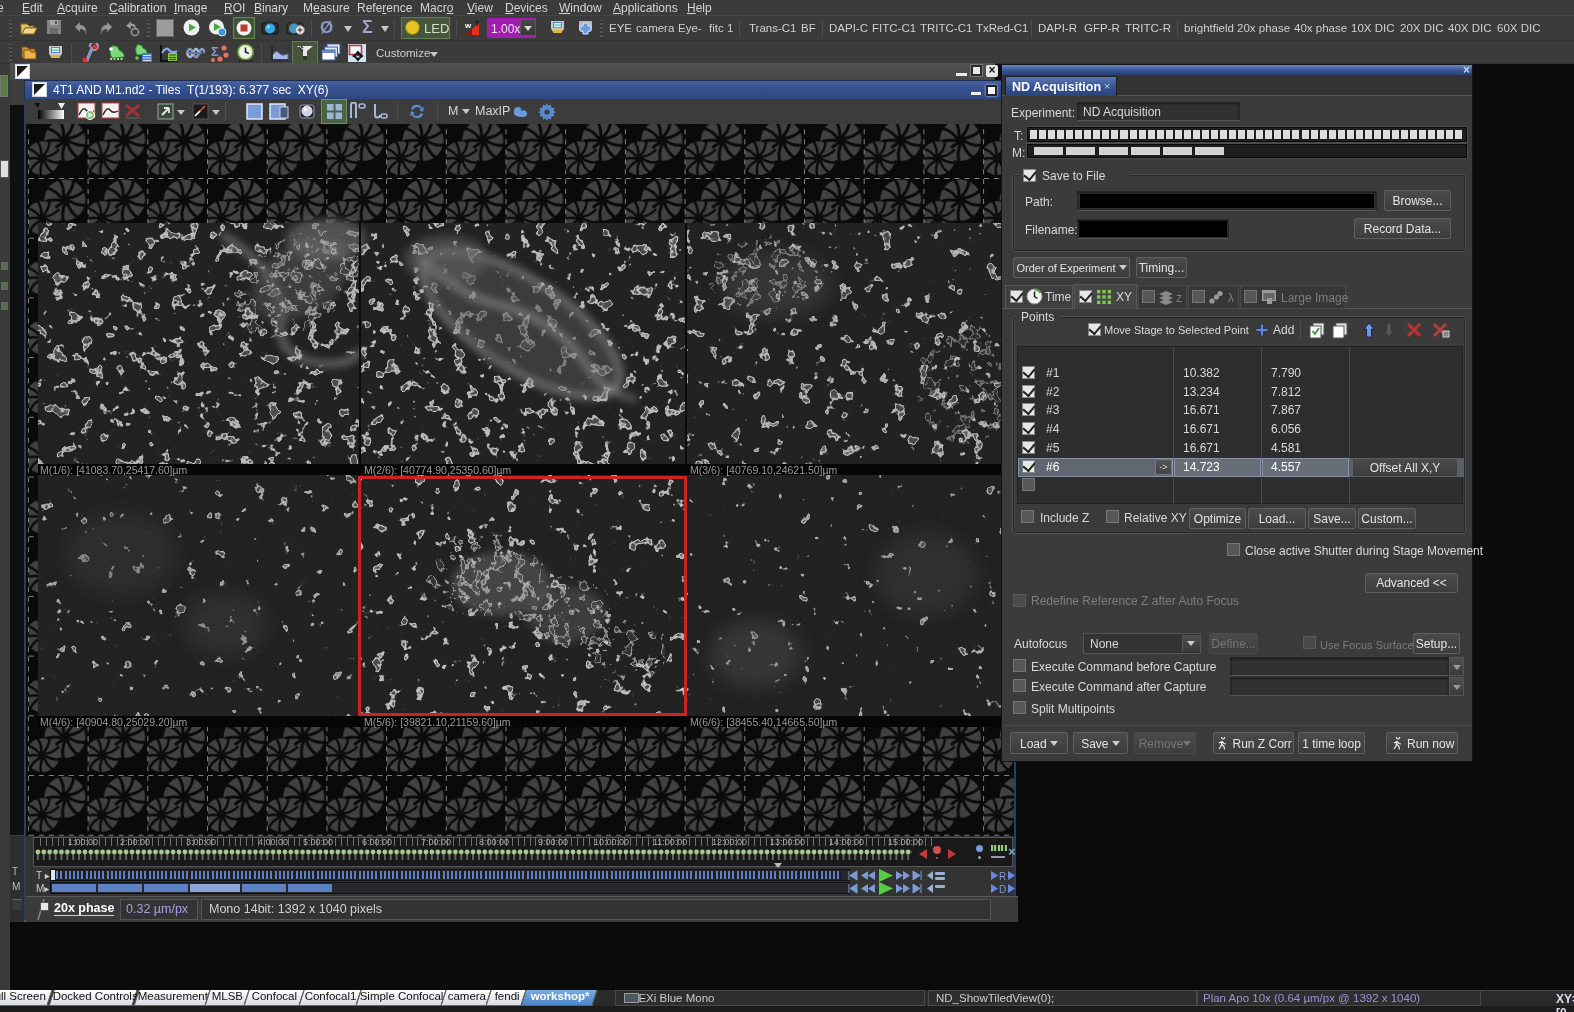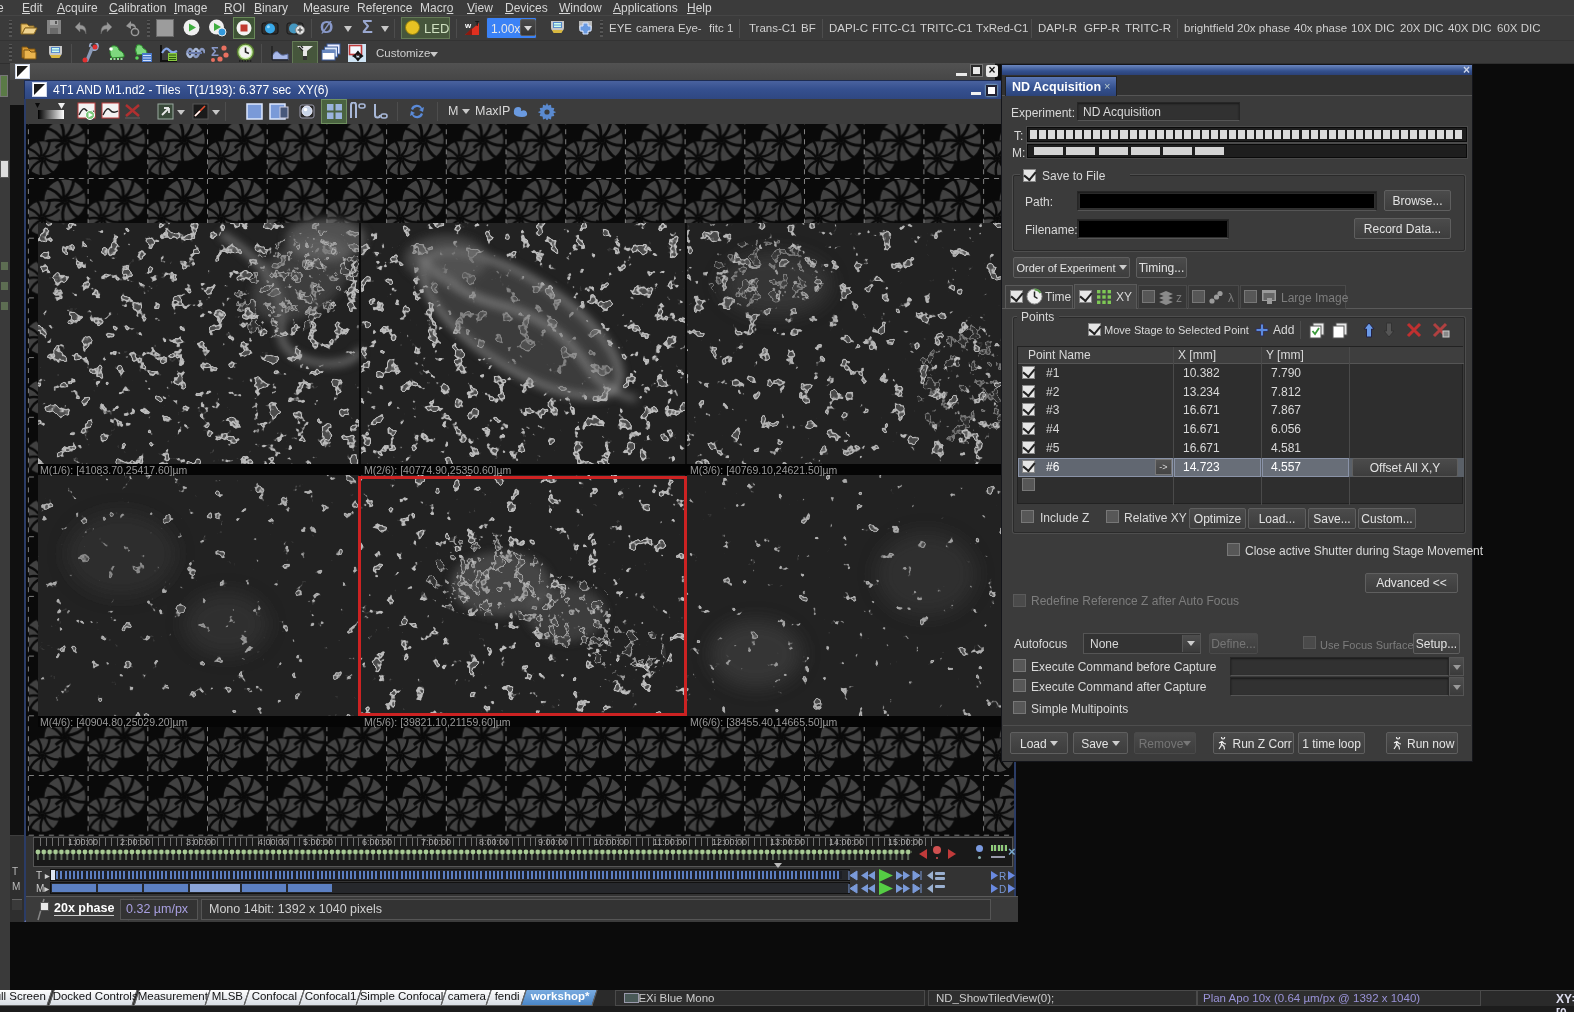--- a/index.html
+++ b/index.html
@@ -117,21 +117,21 @@
 <div class="abs" style="left:401px;top:1px;width:49px;height:22px;background:#46563c;border:1px solid #647a56"></div>
 <div class="abs" style="left:405px;top:4px;width:15px;height:15px;border-radius:50%;background:#e8c223;border:1px solid #8a7a10"></div>
 <div class="abs" style="left:424px;top:5px;color:#cfe0c0;font-size:13px">LED</div>
 <div class="vsep" style="left:456px;top:3px;height:19px"></div>
 <svg class="abs" style="left:463px;top:3px" width="19" height="18" viewBox="0 0 19 18">
       <path d="M2 16 L16 16 L16 4 Z" fill="#e03020"></path>
       <path d="M2 16 L9 16 L9 9 Z" fill="#8a1a10"></path>
       <text x="2" y="9" fill="#fff" font-size="8" font-weight="bold">w</text>
       <text x="12" y="7" fill="#111" font-size="7" font-weight="bold">T</text>
     </svg>
-<div class="abs" style="left:486px;top:1px;width:51px;height:22px;background:#3b82f6;border:1px solid #3e3e3e;border-radius:2px;color:#e8e8e8;font-size:12px;padding:4px 0 0 4px">1.00x</div>
+<div class="abs" style="left:486px;top:1px;width:51px;height:22px;background:#a21caf;border:1px solid #3e3e3e;border-radius:2px;color:#e8e8e8;font-size:12px;padding:4px 0 0 4px">1.00x</div>
 <div class="abs" style="left:520px;top:3px;width:16px;height:17px;background:linear-gradient(#4a4a4a,#353535);border:1px solid #5a5a5a;border-radius:2px"></div>
 <div class="tri" style="left:524px;top:10px;border-left:4px solid transparent;border-right:4px solid transparent;border-top:5px solid #d8d8d8"></div>
 <svg class="abs" style="left:548px;top:3px" width="19" height="18" viewBox="0 0 19 18">
       <path d="M3 2 h13 v7 a6.5 4.5 0 0 1 -13 0 z" fill="#c8c8c8"></path>
       <rect x="5" y="3" width="9" height="6" fill="#5588cc"></rect>
       <rect x="6" y="4" width="7" height="1.6" fill="#cfe"></rect>
       <rect x="6" y="6.5" width="7" height="1.6" fill="#cfe"></rect>
       <path d="M4 11 h11 l-1.5 3 h-8z" fill="#d8b840"></path>
     </svg>
 <svg class="abs" style="left:576px;top:3px" width="19" height="18" viewBox="0 0 19 18">
@@ -789,25 +789,20 @@
     </svg>
 <svg class="abs" style="left:404px;top:257px" width="16" height="16" viewBox="0 0 16 16">
       <path d="M2 2 L14 14 M14 2 L2 14" stroke="#c03030" stroke-width="3"></path>
     </svg>
 <svg class="abs" style="left:430px;top:257px" width="18" height="16" viewBox="0 0 18 16">
       <path d="M2 2 L14 14 M14 2 L2 14" stroke="#b04040" stroke-width="3"></path>
       <rect x="11" y="9" width="6" height="6" fill="#888" stroke="#ccc"></rect>
     </svg>
 
 <div class="tbl" style="left:15px;top:281px;width:446px;height:158px">
- <div class="abs" style="left:0;top:0;width:446px;height:17px;background:#3e3e3e;border-bottom:1px solid #555">
-  <span class="lab" style="left:10px;top:1px">Point Name</span>
-        <span class="lab" style="left:160px;top:1px">X [mm]</span>
-        <span class="lab" style="left:248px;top:1px">Y [mm]</span>
- </div>
  <div class="abs" style="left:155px;top:0;width:1px;height:158px;background:#4a4a4a"></div>
  <div class="abs" style="left:243px;top:0;width:1px;height:158px;background:#4a4a4a"></div>
  <div class="abs" style="left:331px;top:0;width:1px;height:158px;background:#4a4a4a"></div>
  <div class="abs" style="left:0;top:17px;width:446px;height:19px">
         <div class="cb" style="left:4px;top:2px"></div>
         <span class="lab" style="left:28px;top:2px;position:absolute">#1</span>
         <span class="lab" style="left:165px;top:2px;position:absolute">10.382</span>
         <span class="lab" style="left:253px;top:2px;position:absolute">7.790</span>
       </div>
  <div class="abs" style="left:0;top:35.7px;width:446px;height:19px">
@@ -878,21 +873,21 @@
 <div class="abs" style="left:447px;top:592px;width:15px;height:19px;background:linear-gradient(#4e4e4e,#3a3a3a);border:1px solid #555">
       <div class="tri" style="left:3px;top:7px;border-left:4px solid transparent;border-right:4px solid transparent;border-top:5px solid #999"></div>
     </div>
 <div class="cbe" style="left:11px;top:614px"></div>
     <span class="lab" style="left:29px;top:615px;position:absolute">Execute Command after Capture</span>
 <div class="inp" style="left:228px;top:612px;width:219px;height:19px"></div>
 <div class="abs" style="left:447px;top:612px;width:15px;height:19px;background:linear-gradient(#4e4e4e,#3a3a3a);border:1px solid #555">
       <div class="tri" style="left:3px;top:7px;border-left:4px solid transparent;border-right:4px solid transparent;border-top:5px solid #999"></div>
     </div>
 <div class="cbe" style="left:11px;top:636px"></div>
-    <span class="lab" style="left:29px;top:637px;position:absolute">Simple Multipoints</span>
+    <span class="lab" style="left:29px;top:637px;position:absolute">Split Multipoints</span>
 <div class="abs" style="left:1px;top:660px;width:468px;height:1px;background:#2a2a2a;border-bottom:1px solid #4e4e4e"></div>
 <div class="btn" style="left:8px;top:667px;width:58px;height:22px;padding-top:4px">Load <span style="display:inline-block;width:0;height:0;border-left:4px solid transparent;border-right:4px solid transparent;border-top:5px solid #ccc;vertical-align:2px"></span></div>
 <div class="btn" style="left:71px;top:667px;width:55px;height:22px;padding-top:4px">Save <span style="display:inline-block;width:0;height:0;border-left:4px solid transparent;border-right:4px solid transparent;border-top:5px solid #ccc;vertical-align:2px"></span></div>
 <div class="btn dis" style="left:132px;top:667px;width:62px;height:22px;padding-top:4px">Remove<span style="display:inline-block;width:0;height:0;border-left:4px solid transparent;border-right:4px solid transparent;border-top:5px solid #777;vertical-align:2px"></span></div>
 <div class="btn" style="left:211px;top:667px;width:81px;height:22px;padding-top:4px"><svg style="vertical-align:-3px" width="14" height="14" viewBox="0 0 14 14">
         <path d="M8 2 a1.5 1.5 0 1 1 .1 0 M4 6 l3 -1.5 2 2 2 .5 M7 5 l-1 4 -2 3 M7 7.5 l2 2 .5 3" stroke="#eee" stroke-width="1.2" fill="none"></path>
       </svg> Run Z Corr</div>
 <div class="btn" style="left:296px;top:667px;width:67px;height:22px;padding-top:4px">1 time loop</div>
 <div class="btn" style="left:384px;top:667px;width:72px;height:22px;padding-top:4px"><svg style="vertical-align:-3px" width="14" height="14" viewBox="0 0 14 14">
         <path d="M8 2 a1.5 1.5 0 1 1 .1 0 M4 6 l3 -1.5 2 2 2 .5 M7 5 l-1 4 -2 3 M7 7.5 l2 2 .5 3" stroke="#eee" stroke-width="1.2" fill="none"></path>

